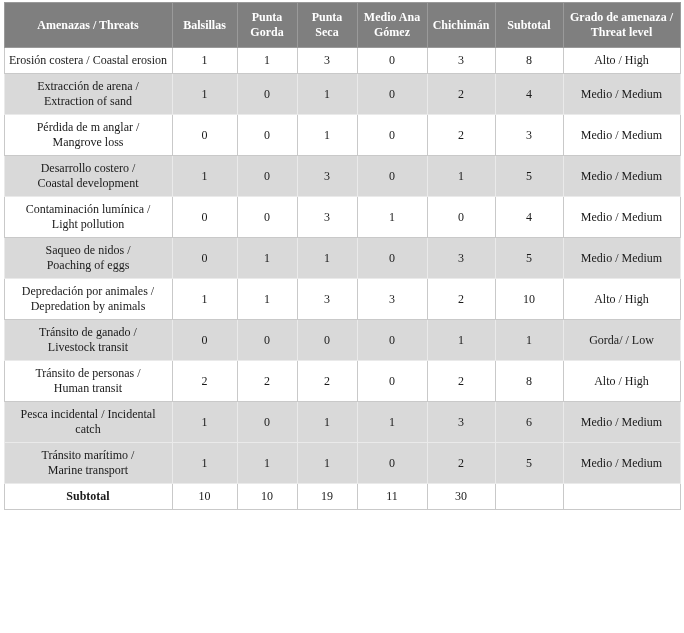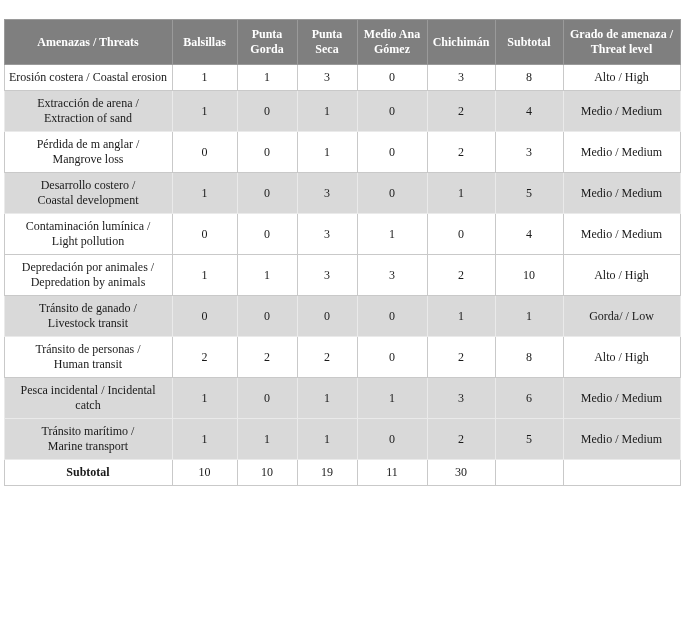--- a/index.html
+++ b/index.html
@@ -8,21 +8,21 @@
     background: #ffffff;
   }
   body {
     width: 684px;
     height: 633px;
     box-sizing: border-box;
     font-family: "Liberation Serif", "DejaVu Serif", serif;
   }
   table.threats {
     width: 676px;
-    margin: 19px auto 0 auto;
+    margin: 2px auto 0 auto;
     border-collapse: collapse;
     table-layout: fixed;
     border: 1.5px solid #595959;
   }
   table.threats th,
   table.threats td {
     border: 1px solid #c9c9c9;
     vertical-align: middle;
     text-align: center;
     font-size: 12px;
@@ -128,20 +128,31 @@
         <td>Contaminación lumínica /
 Light pollution</td>
         <td>0</td>
         <td>0</td>
         <td>3</td>
         <td>1</td>
         <td>0</td>
         <td>4</td>
         <td>Medio / Medium</td>
       </tr>
+      <tr class="alt">
+        <td>Saqueo de nidos /
+Poaching of eggs</td>
+        <td>0</td>
+        <td>1</td>
+        <td>1</td>
+        <td>0</td>
+        <td>3</td>
+        <td>5</td>
+        <td>Medio / Medium</td>
+      </tr>
       <tr>
         <td>Depredación por animales /
 Depredation by animals</td>
         <td>1</td>
         <td>1</td>
         <td>3</td>
         <td>3</td>
         <td>2</td>
         <td>10</td>
         <td>Alto / High</td>

